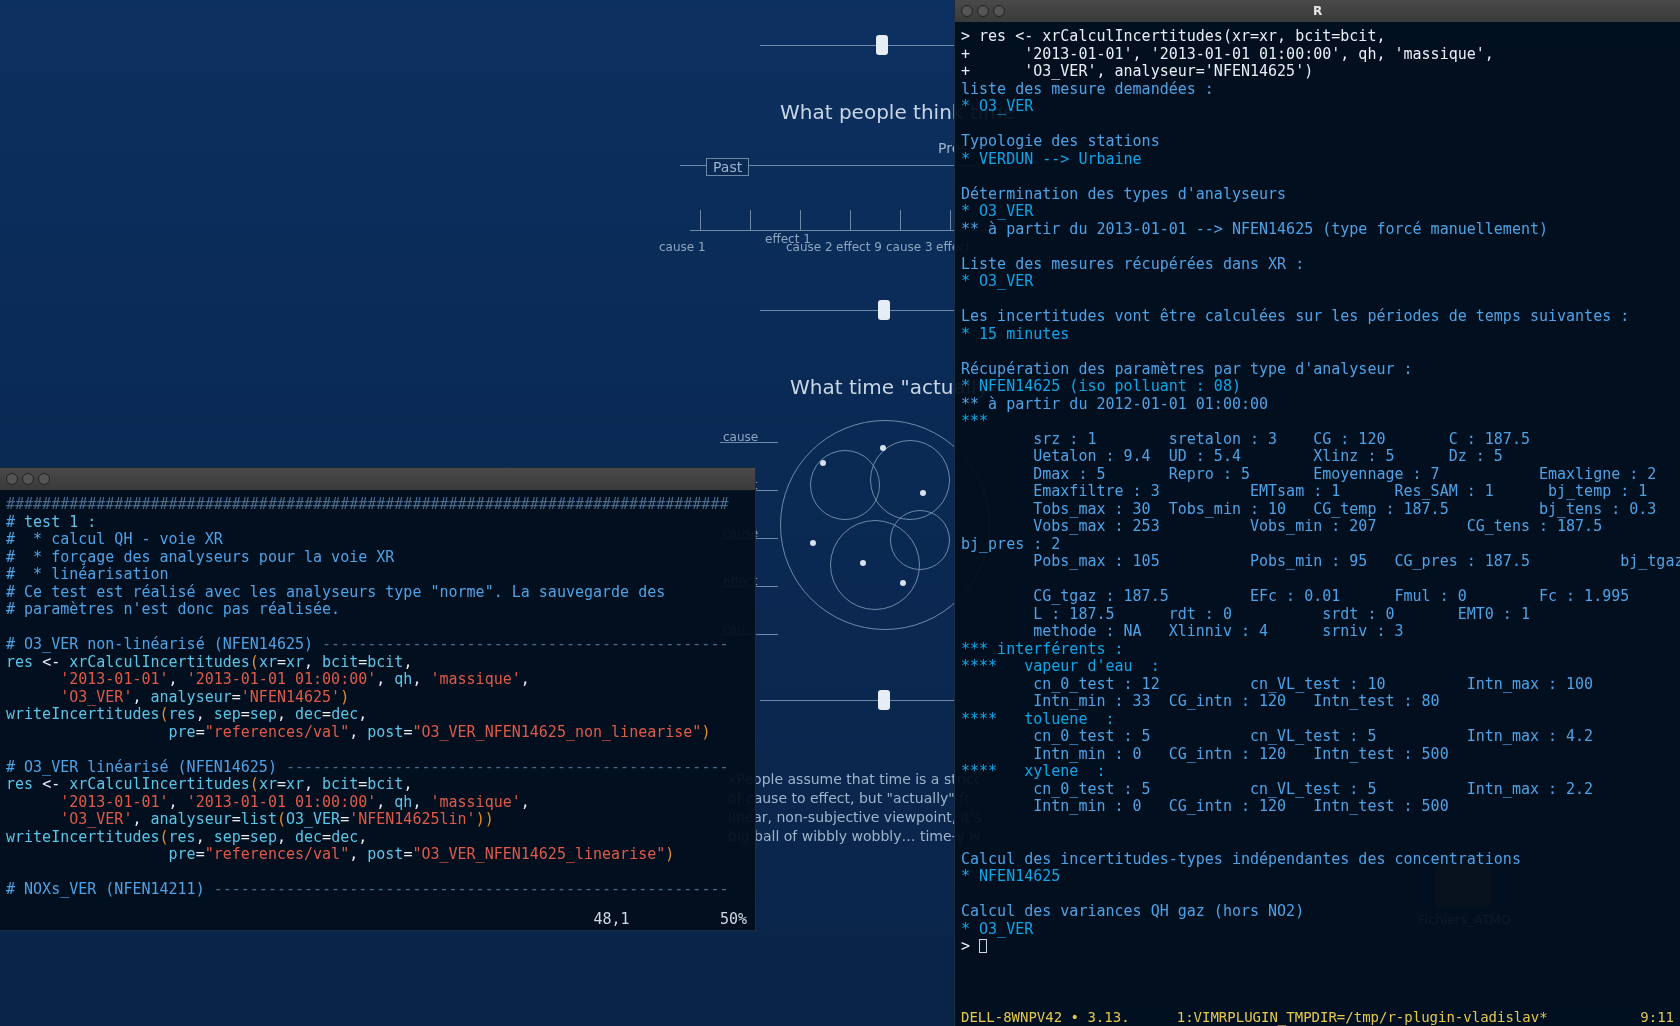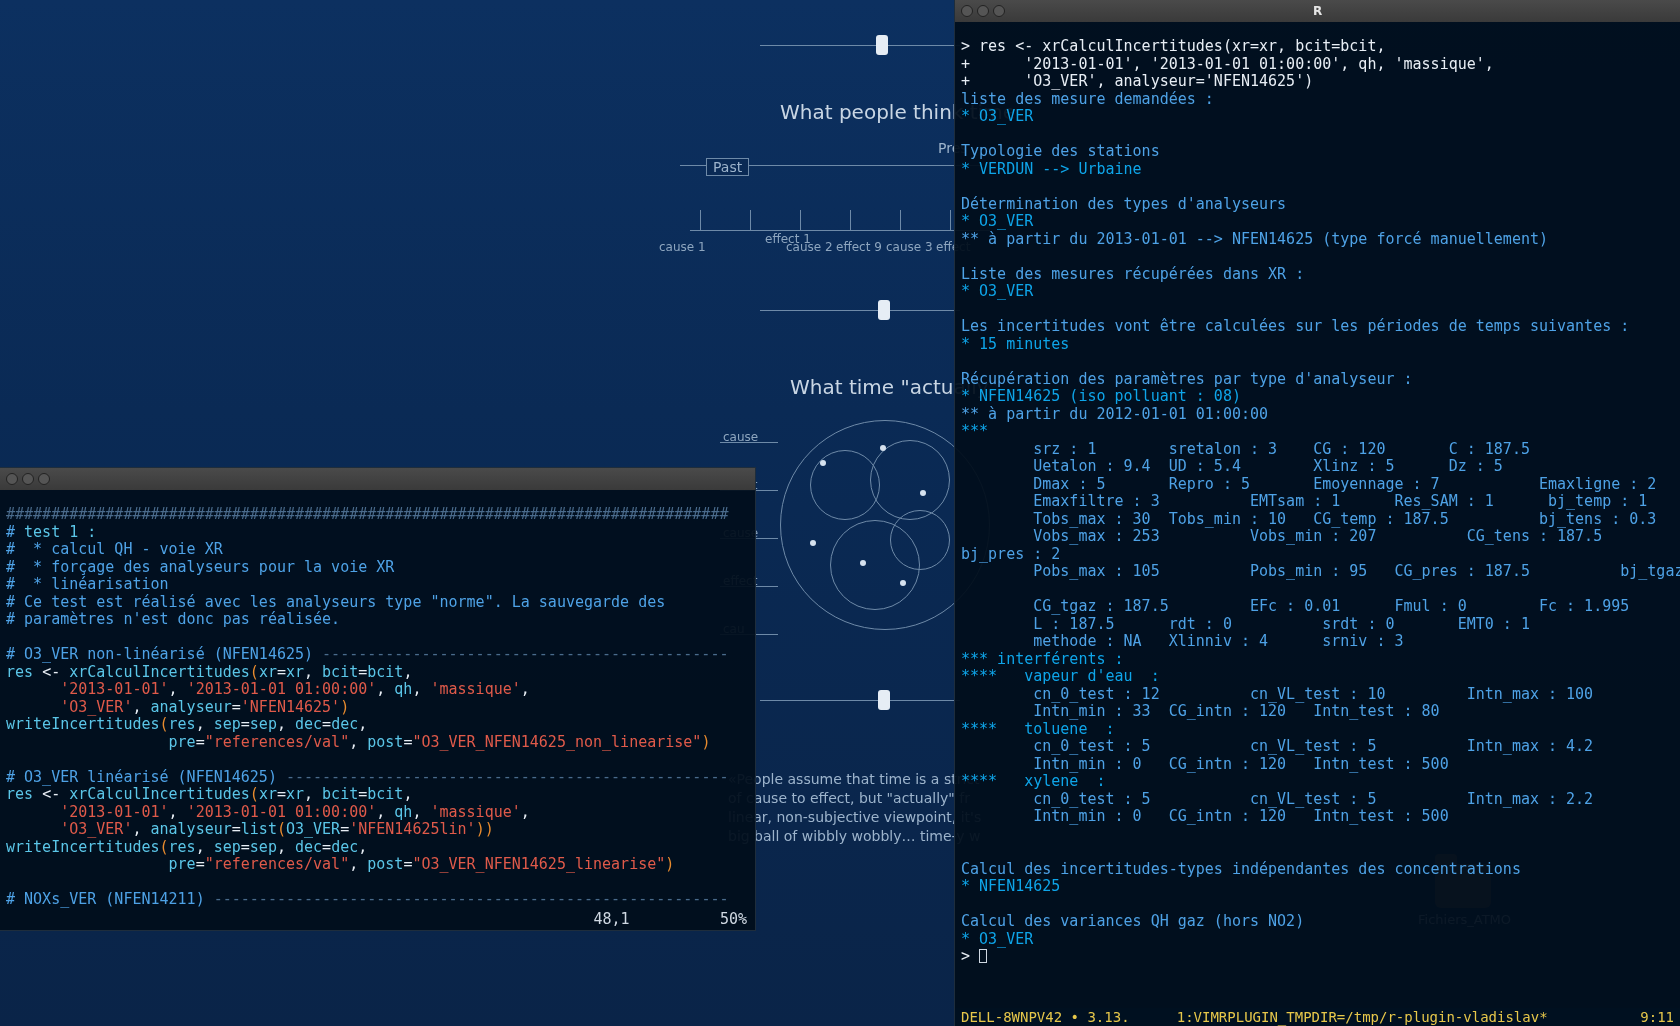--- a/index.html
+++ b/index.html
@@ -20,21 +20,21 @@
   .wallpaper .folder { position:absolute; width:56px; height:44px; background:#c27a3b; border-radius:4px 4px 6px 6px; opacity:.55; }
   .wallpaper .folder::before { content:""; position:absolute; top:-10px; left:0; width:22px; height:10px; background:#c27a3b; border-radius:4px 4px 0 0; }
   .wallpaper .folder-label { position:absolute; color:#b9c8d8; font-size:13px; font-family:"DejaVu Sans",sans-serif; }
 
   
   .win { position:absolute; background:rgba(1,14,28,0.94); box-shadow:0 0 0 1px #1e2d3c; z-index:2; display:flex; flex-direction:column; }
   .titlebar { height:22px; background:linear-gradient(#4a4a4a,#3a3a3a); display:flex; align-items:center; position:relative; font-family:"DejaVu Sans",sans-serif; }
   .titlebar .btns { display:flex; gap:4px; padding-left:6px; }
   .titlebar .b { width:12px; height:12px; border-radius:50%; background:#555; border:1px solid #222; }
   .titlebar .title { position:absolute; left:0; right:0; text-align:center; font-size:12px; color:#e5e5e5; font-weight:bold; pointer-events:none; }
-  .term { flex:1; padding:16px 6px; font-size:15px; line-height:17.5px; white-space:pre; overflow:hidden; color:#c8d4e0; }
+  .term { flex:1; padding:6px 6px; font-size:15px; line-height:17.5px; white-space:pre; overflow:hidden; color:#c8d4e0; }
 
   
   .c-white   { color:#e8eef5; }
   .c-cyan    { color:#5bc6e8; }
   .c-blue    { color:#4ea2e6; }
   .c-orange  { color:#e88b2e; }
   .c-red     { color:#e05a4a; }
   .c-dimblue { color:#4a6b8c; }
   .c-bright  { color:#0ea5e9; }
 

